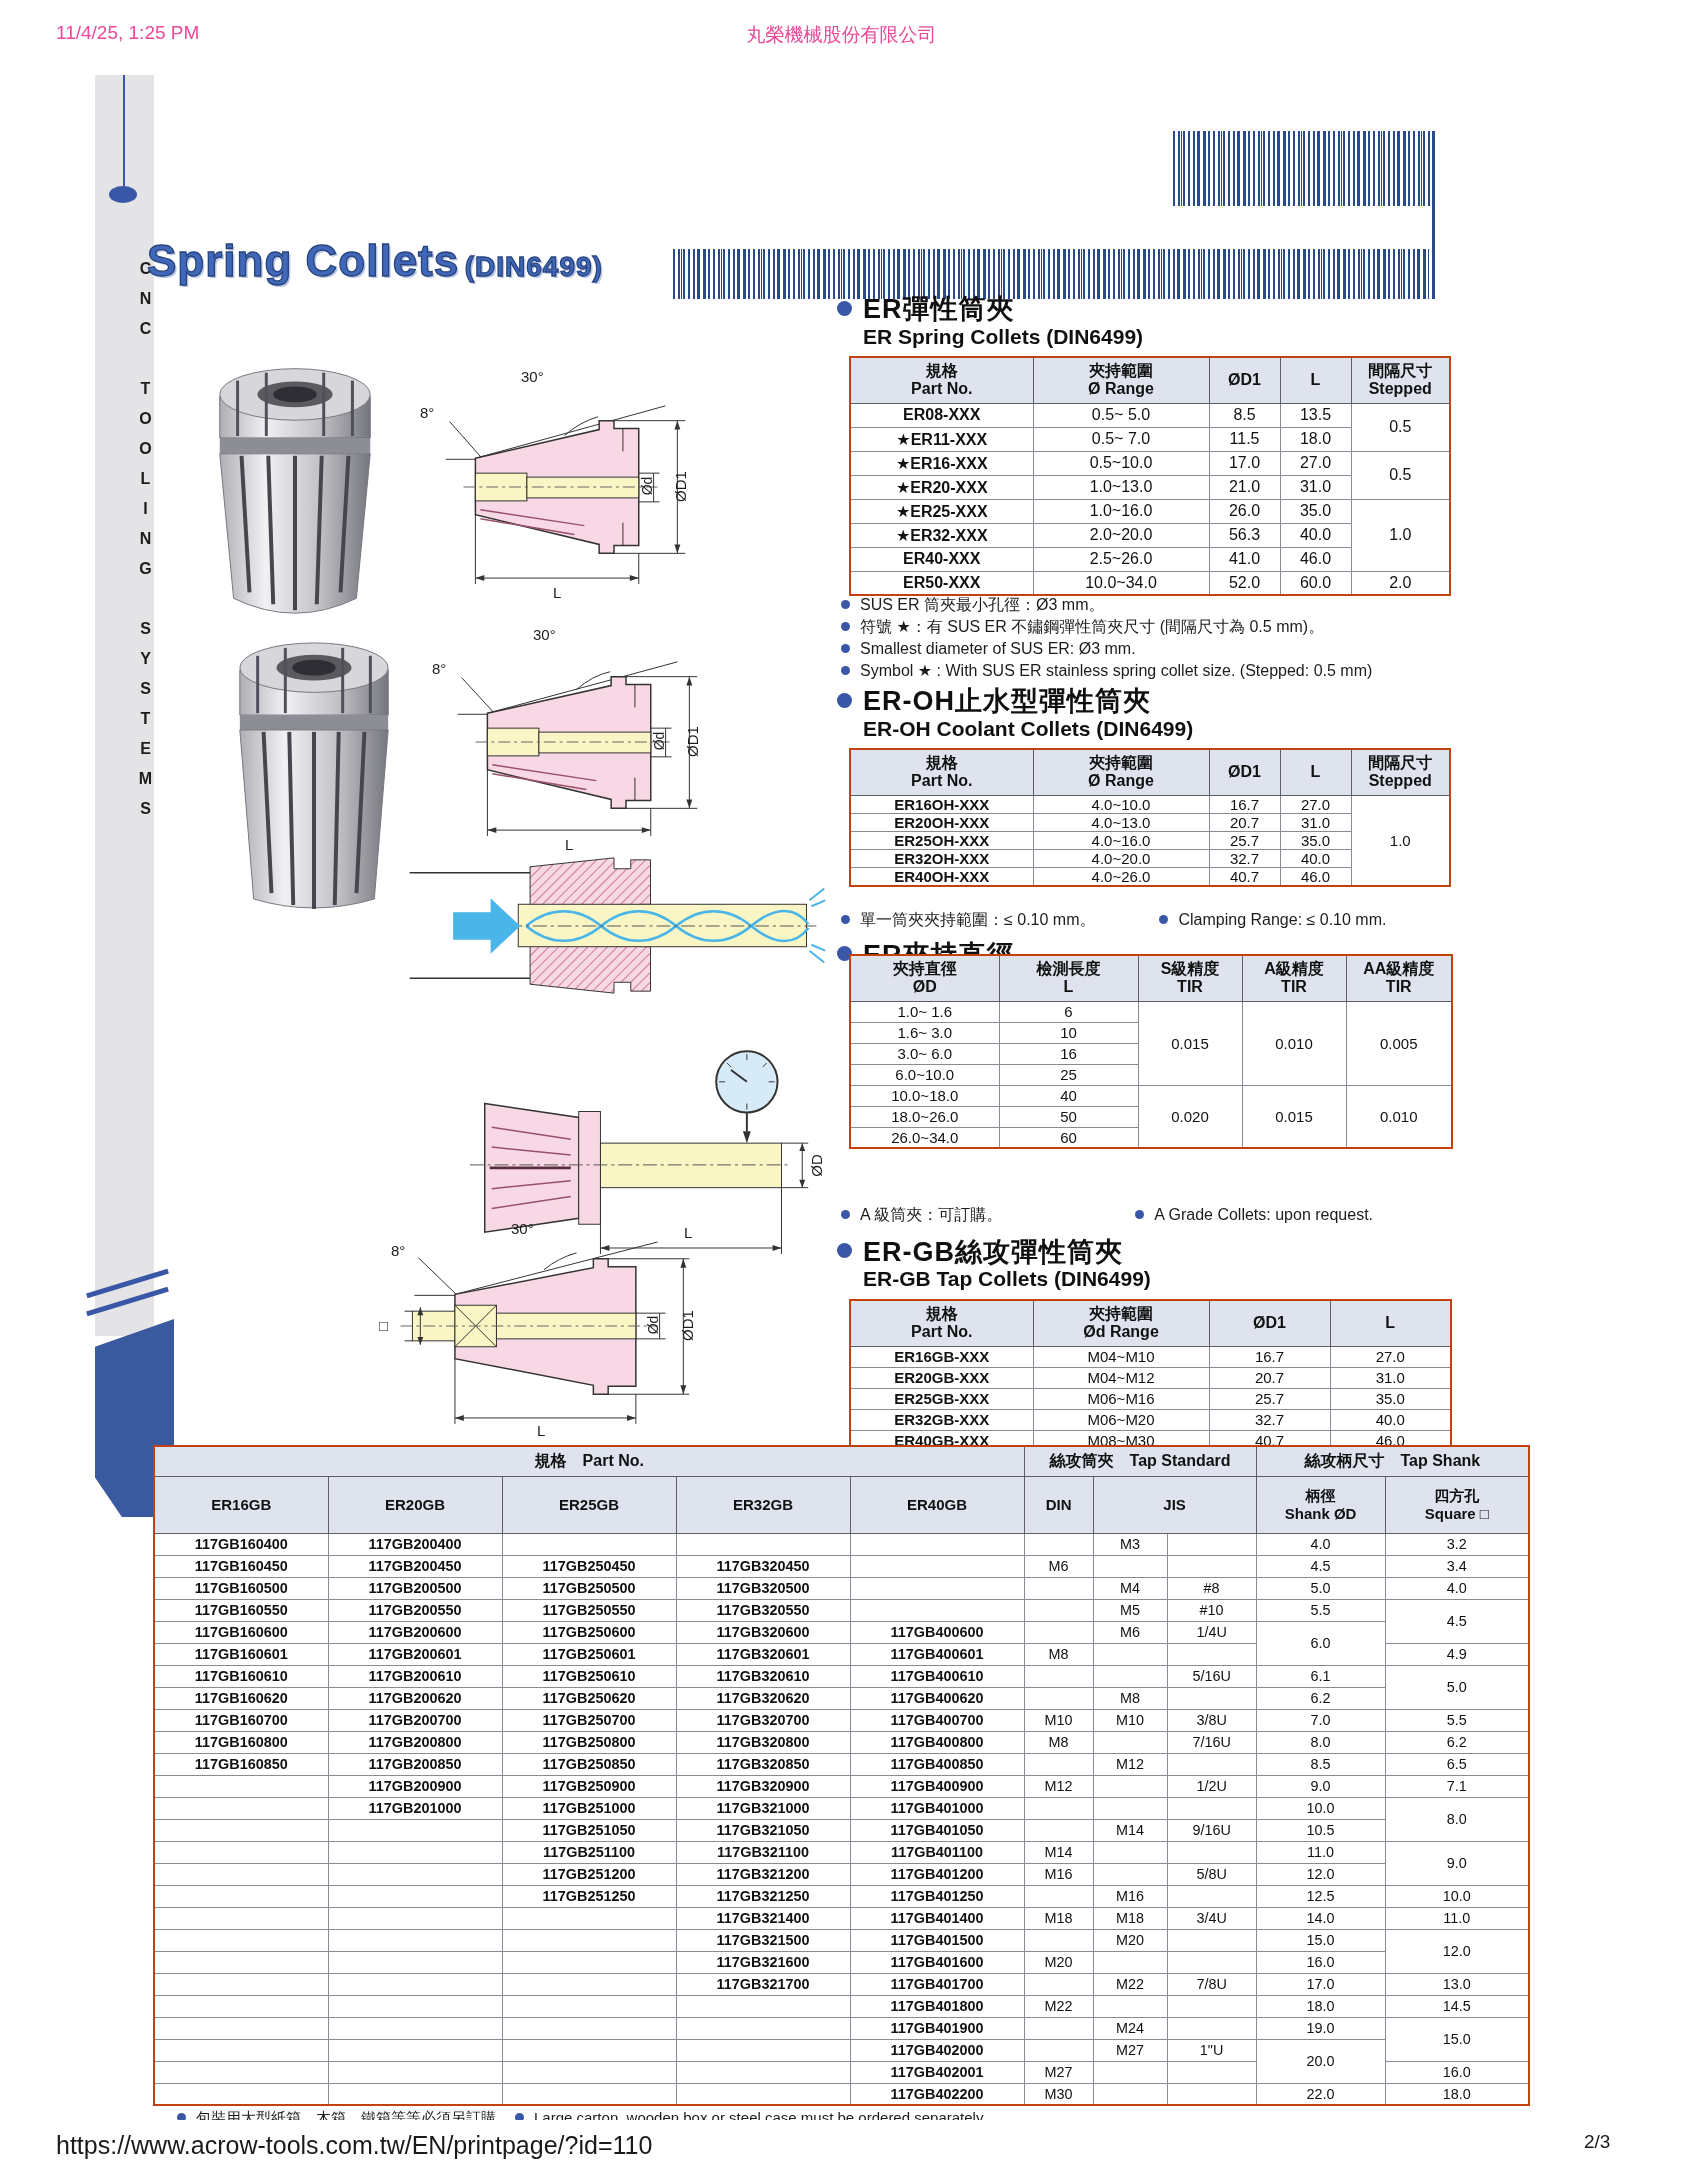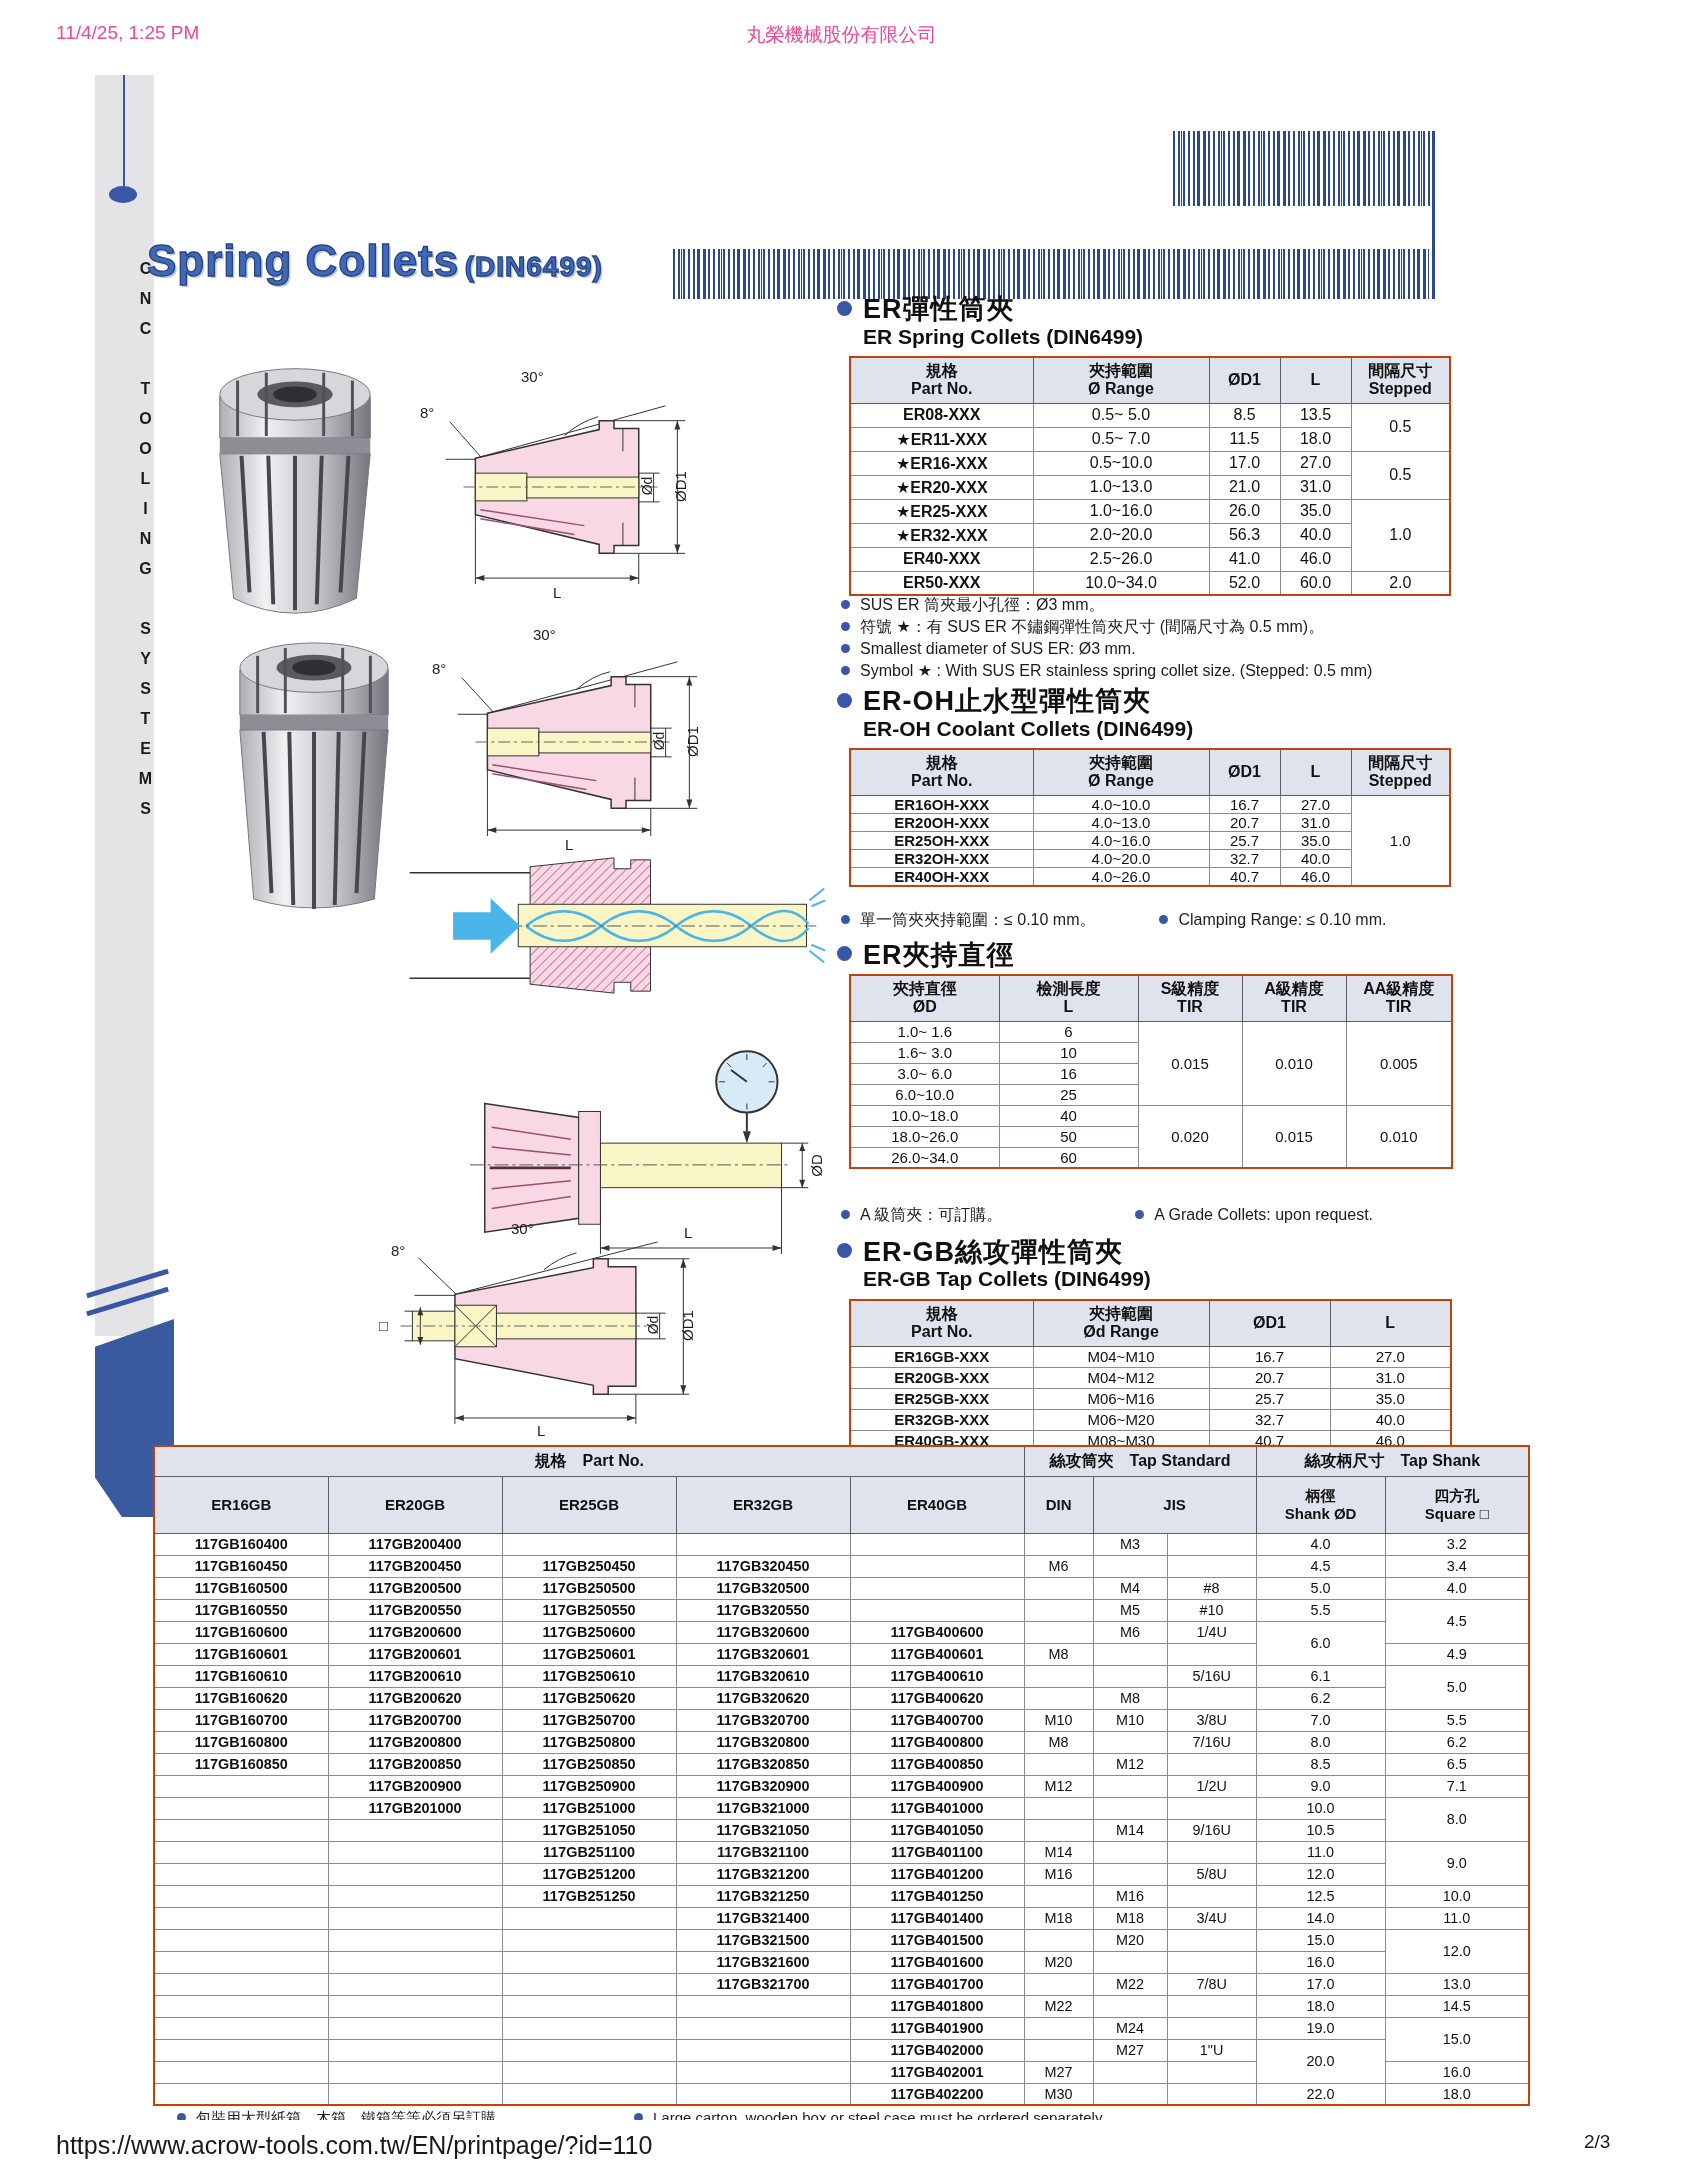--- a/index.html
+++ b/index.html
@@ -476,21 +476,21 @@
       </div>
     <div class="note">
         <span class="nb"></span>
         <span>Clamping  Range: ≤ 0.10 mm.</span>
       </div>
   </div>
 
   <div class="abs sec-bullet" style="left:837px;top:946px"></div>
   <div class="abs sec-zh" style="left:863px;top:937px">ER夾持直徑</div>
   <div class="abs sec-en" style="left:863px;top:970px">ER Clamping Diameter (DIN6499)</div>
-  <table class="tbl t-spec" id="t3" style="left:849px;top:974px;width:601px">
+  <table class="tbl t-spec" id="t3" style="left:849px;top:954px;width:601px">
       <colgroup>
         <col style="width: 149px;">
         <col style="width: 139px;">
         <col style="width: 104px;">
         <col style="width: 104px;">
         <col style="width: 106px;">
       </colgroup>
       <thead>
         <tr>
           <th>夾持直徑
@@ -941,21 +941,21 @@
           <td class="b">117GB402200</td>
           <td>M30</td>
           <td></td>
           <td></td>
           <td>22.0</td>
           <td>18.0</td>
         </tr>
       </tbody>
     </table>
 
-  <div class="abs clip" style="left:173px;top:2107px;width:1337px;height:13px;display:flex;gap:119px">
+  <div class="abs clip" style="left:173px;top:2107px;width:1337px;height:13px;display:flex;">
     <div class="note" style="font-size:15px">
         <span class="nb"></span>
         <span>包裝用大型紙箱、木箱、鐵箱等等必須另訂購。</span>
       </div>
     <div class="note" style="font-size:15px">
         <span class="nb"></span>
         <span>Large carton, wooden box or steel case must be ordered separately.</span>
       </div>
   </div>
 

